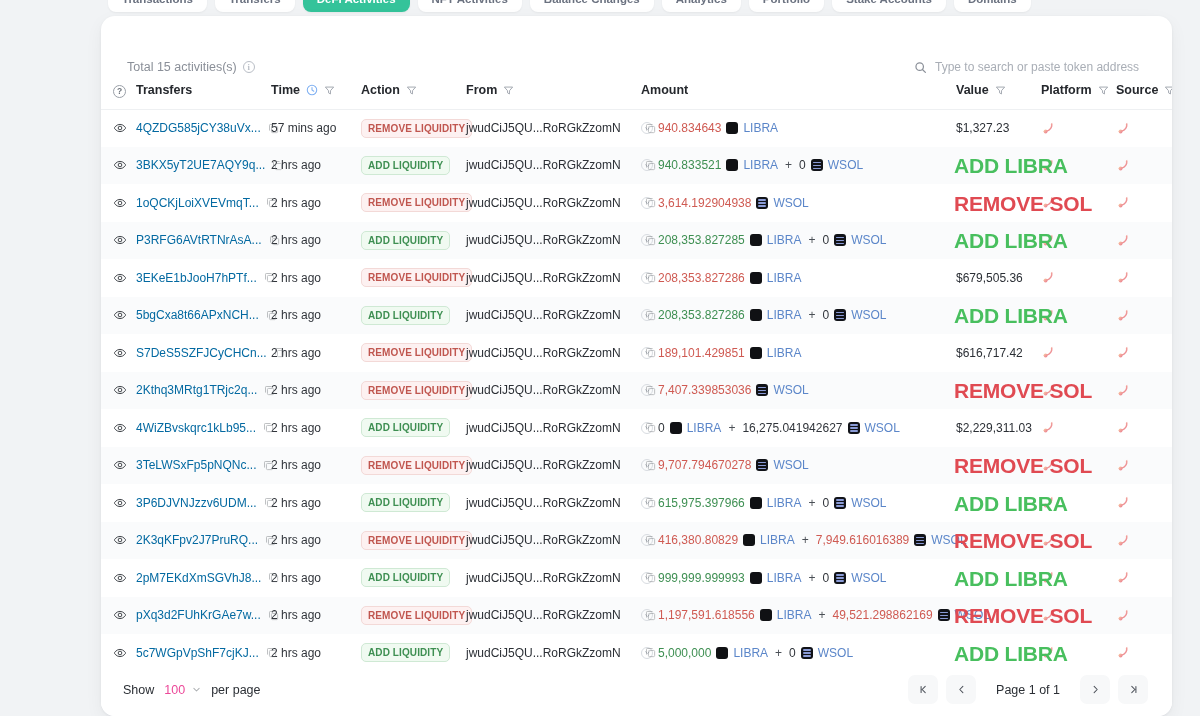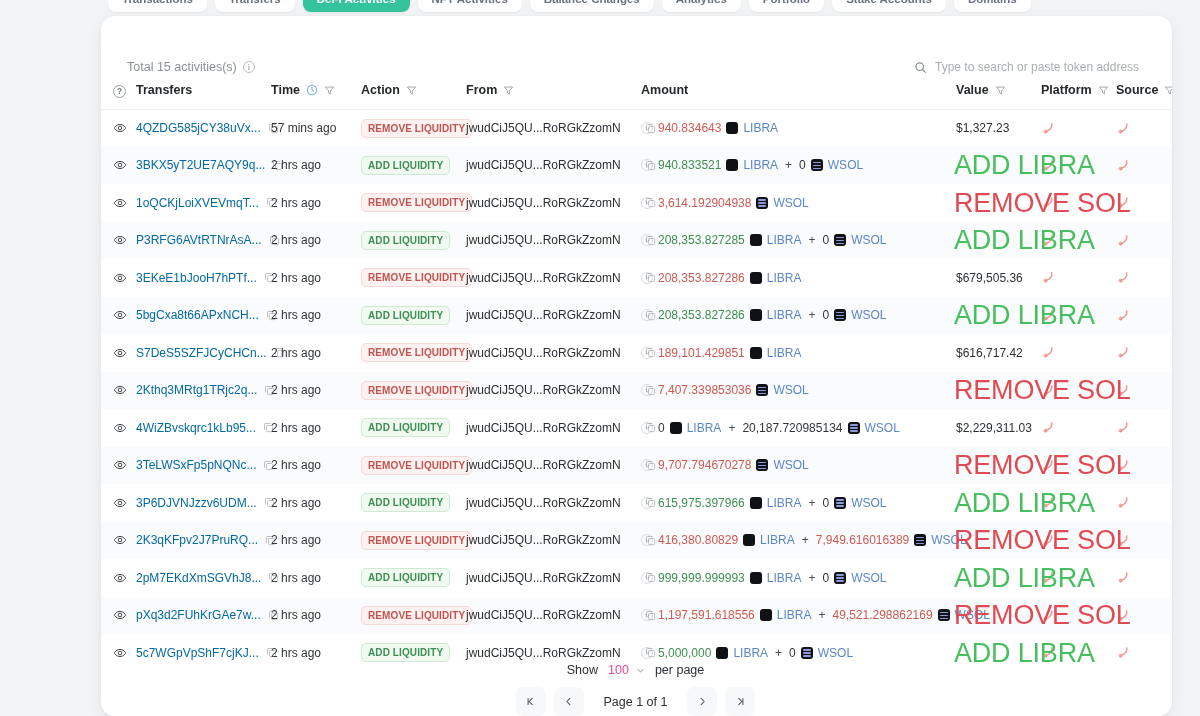--- a/index.html
+++ b/index.html
@@ -140,38 +140,37 @@
   .tok-ic.wsol::after {
     content: ""; position: absolute; left: 2px; right: 2px; top: 2.5px;
     height: 1.5px; background: #8a9bd6; border-radius: 1px;
     box-shadow: 0 3px 0 #8a9bd6, 0 6px 0 #8a9bd6;
   }
   .tok-name { color: #5b86c9; font-size: 12px; }
   .plus { color: #4a4f56; font-size: 12px; padding: 0 2px; }
 
   .val { font-size: 12px; color: #2b2f35; }
   .bigval {
-    font-size: 27px; font-weight: 400; letter-spacing: -.2px;
+    font-size: 21px; font-weight: 700; letter-spacing: -.2px;
     line-height: 1;
     display: inline-block; white-space: nowrap; text-align: right;
   }
   .bigval.add { color: #48bf5e; }
   .bigval.rem { color: #e04a52; }
   .bigcell { position: relative; }
   .bigcell .bigval { position: absolute; left: -2px; top: 50%; transform: translateY(-50%); }
 
   .meteora { width: 15px; height: 15px; display: block; }
 
   
   .footer {
     position: absolute; left: 0; right: 0; bottom: 0; height: 53px;
     display: flex; align-items: center; justify-content: space-between;
     padding: 0 24px 0 22px;
     background: #fff;
-    flex-direction: column;
   }
   .show-wrap { display: flex; align-items: center; gap: 10px; font-size: 12.5px; color: #2b2f35; }
   .select {
     display: inline-flex; align-items: center; gap: 7px;
     font-size: 12.5px; color: #ec4899; cursor: pointer;
   }
   .select .caret { width: 9px; height: 9px; opacity: .55; }
   .pager { display: flex; align-items: center; gap: 8px; }
   .pbtn {
     min-width: 30px; height: 29px; border-radius: 7px;
@@ -903,21 +902,21 @@
             <span class="amt-wrap">
               <span class="chev">
                 <svg viewBox="0 0 12 12" fill="none" stroke="#b9bec6" stroke-width="1.6">
                   <path d="M2.5 4.5L6 8l3.5-3.5" stroke-linecap="round" stroke-linejoin="round"></path>
                 </svg>
               </span>
               <span class="num">0</span>
               <span class="tok-ic libra"></span>
               <span class="tok-name">LIBRA</span>
               <span class="plus">+</span>
-              <span class="num">20,187.720985134</span>
+              <span class="num">16,275.041942627</span>
               <span class="tok-ic wsol"></span>
               <span class="tok-name">WSOL</span>
             </span>
           </td>
           <td class="c-val"><span class="val">$2,229,311.03</span></td>
           <td class="c-plat">
             <svg class="meteora" viewBox="0 0 20 20">
               <defs>
                 <linearGradient id="mg" x1="0" y1="0" x2="1" y2="1">
                   <stop offset="0" stop-color="#f9d9a8"></stop>

